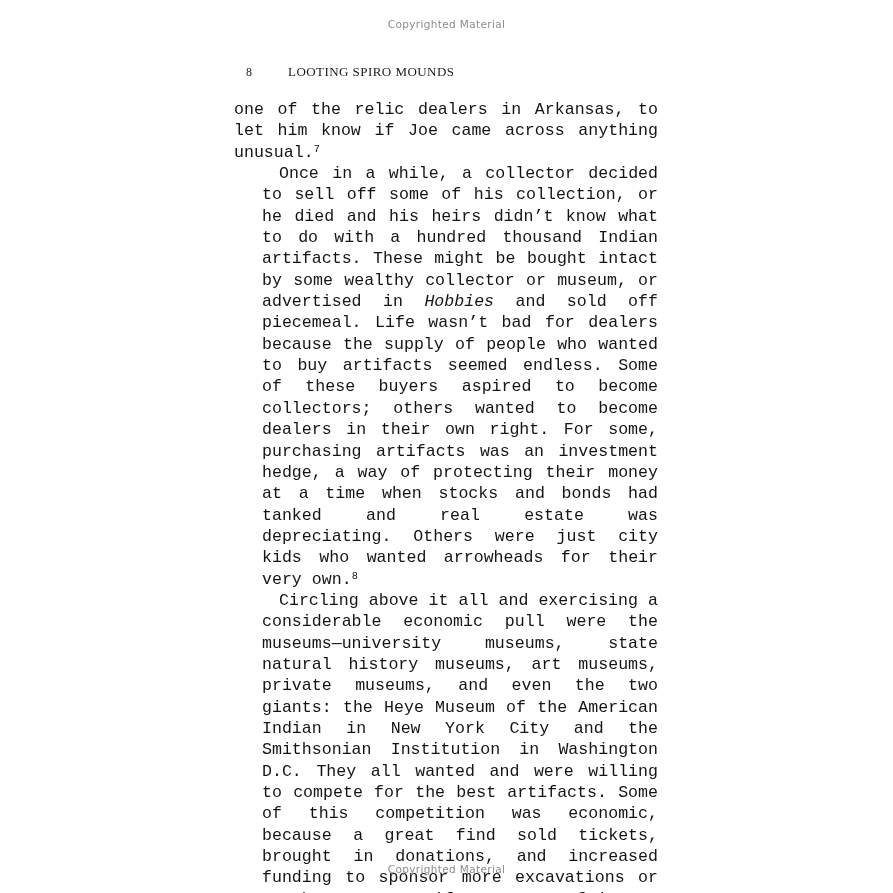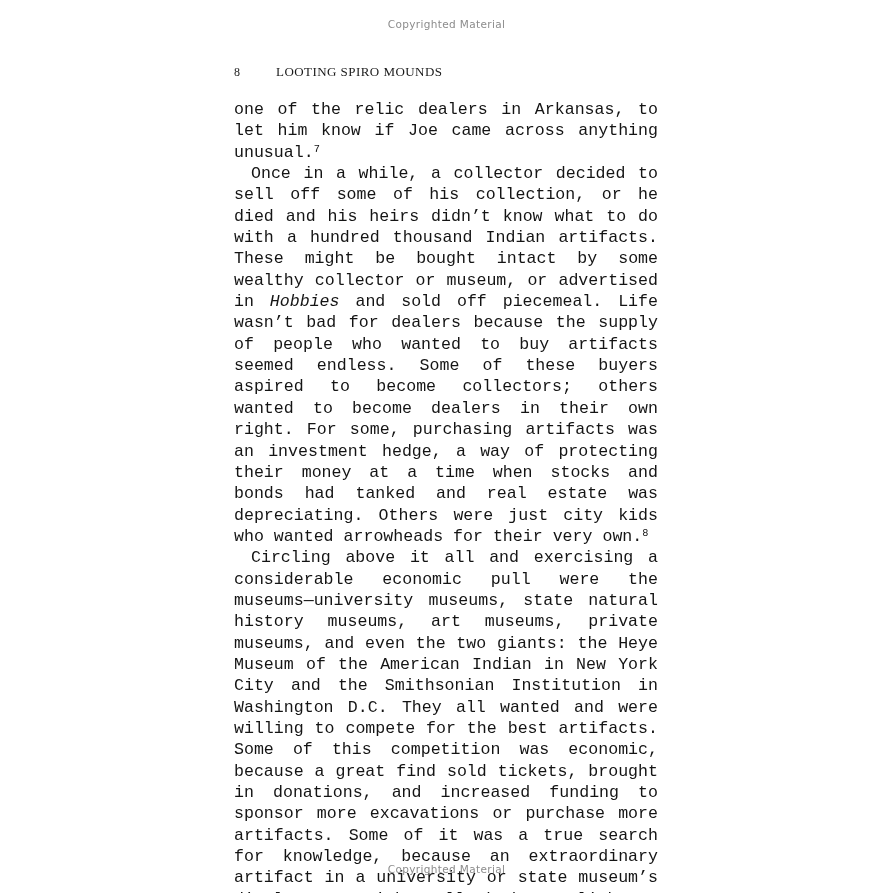--- a/index.html
+++ b/index.html
@@ -29,21 +29,21 @@
     color: #8c8c8c;
     white-space: nowrap;
   }
   .watermark.top  { top: 18px; }
   .watermark.bottom { top: 863px; }
 
   
   .runhead {
     position: absolute;
     top: 64px;
-    left: 234px;
+    left: 246px;
     width: 424px;
     height: 18px;
     font-size: 12.5px;
     color: #1a1a1a;
     white-space: nowrap;
   }
   .runhead .folio {
     display: inline-block;
     width: 42px;
     font-size: 12px;
@@ -66,20 +66,21 @@
     margin: 0;
     font-size: 16.6px;
     line-height: 21.35px;
     text-align: justify;
     text-justify: inter-word;
     hyphens: none;
     color: #141414;
   }
   .para.indent {
     text-indent: 17px;
+    margin-left: 28px;
   }
   .para .it {
     font-style: italic;
   }
   .para sup {
     font-size: 0.62em;
     line-height: 0;
     vertical-align: 0.52em;
   }
 </style>

